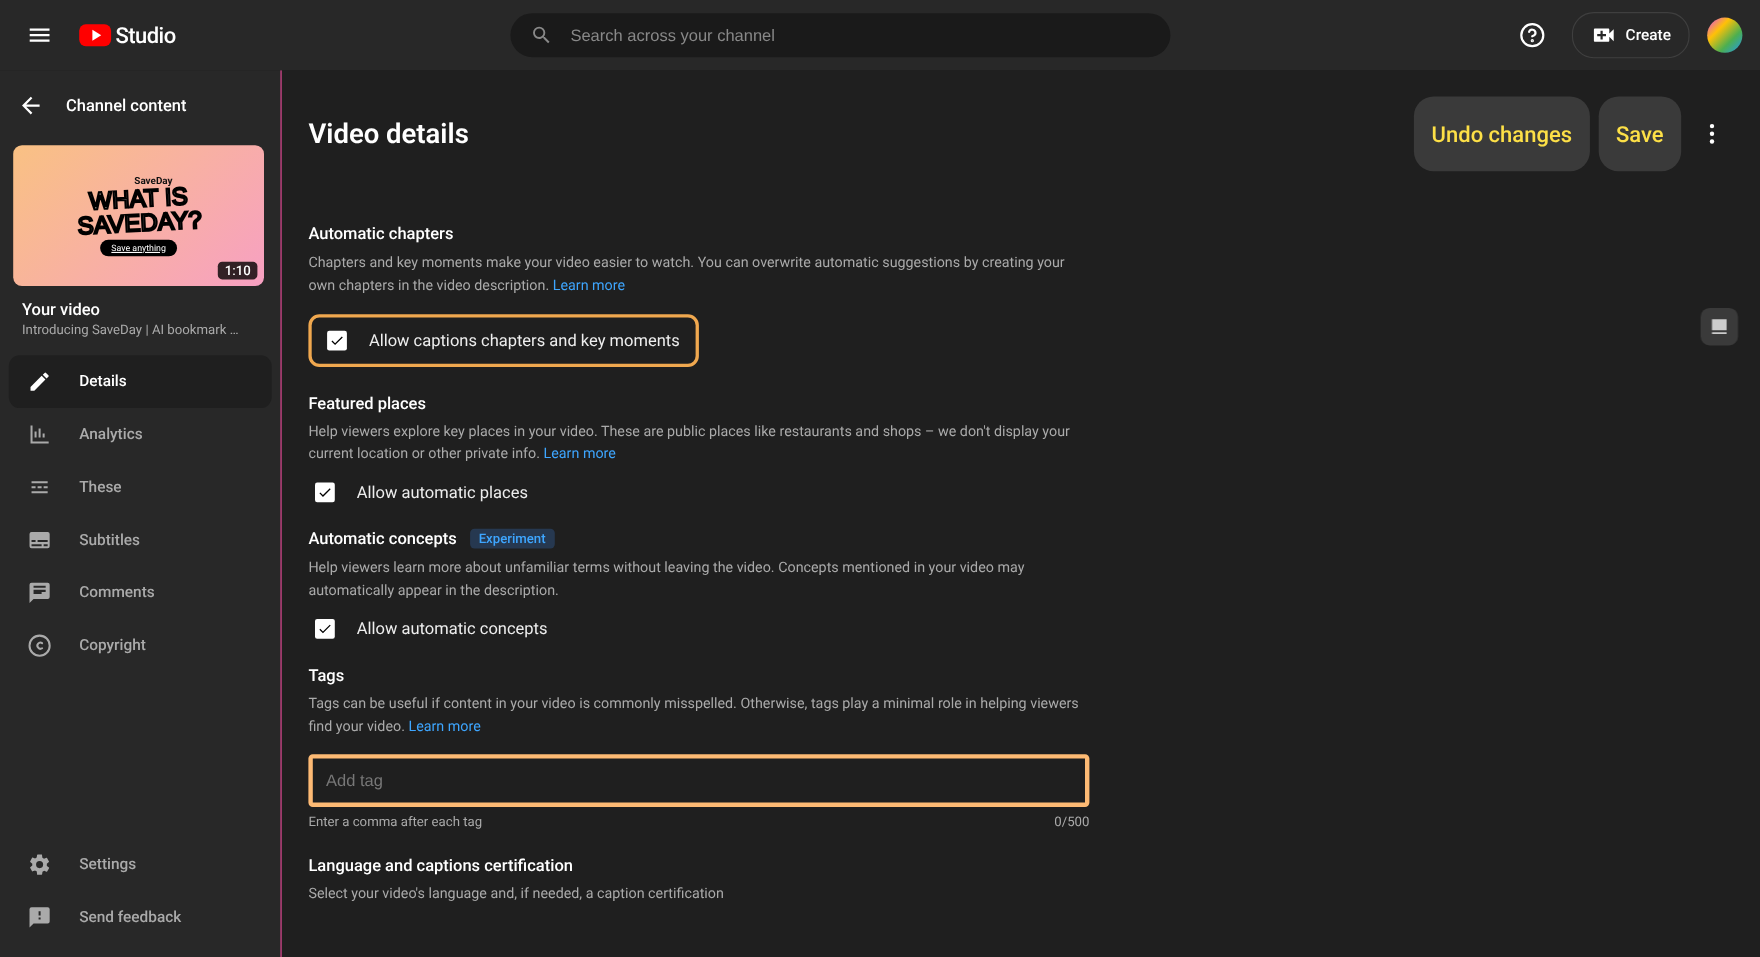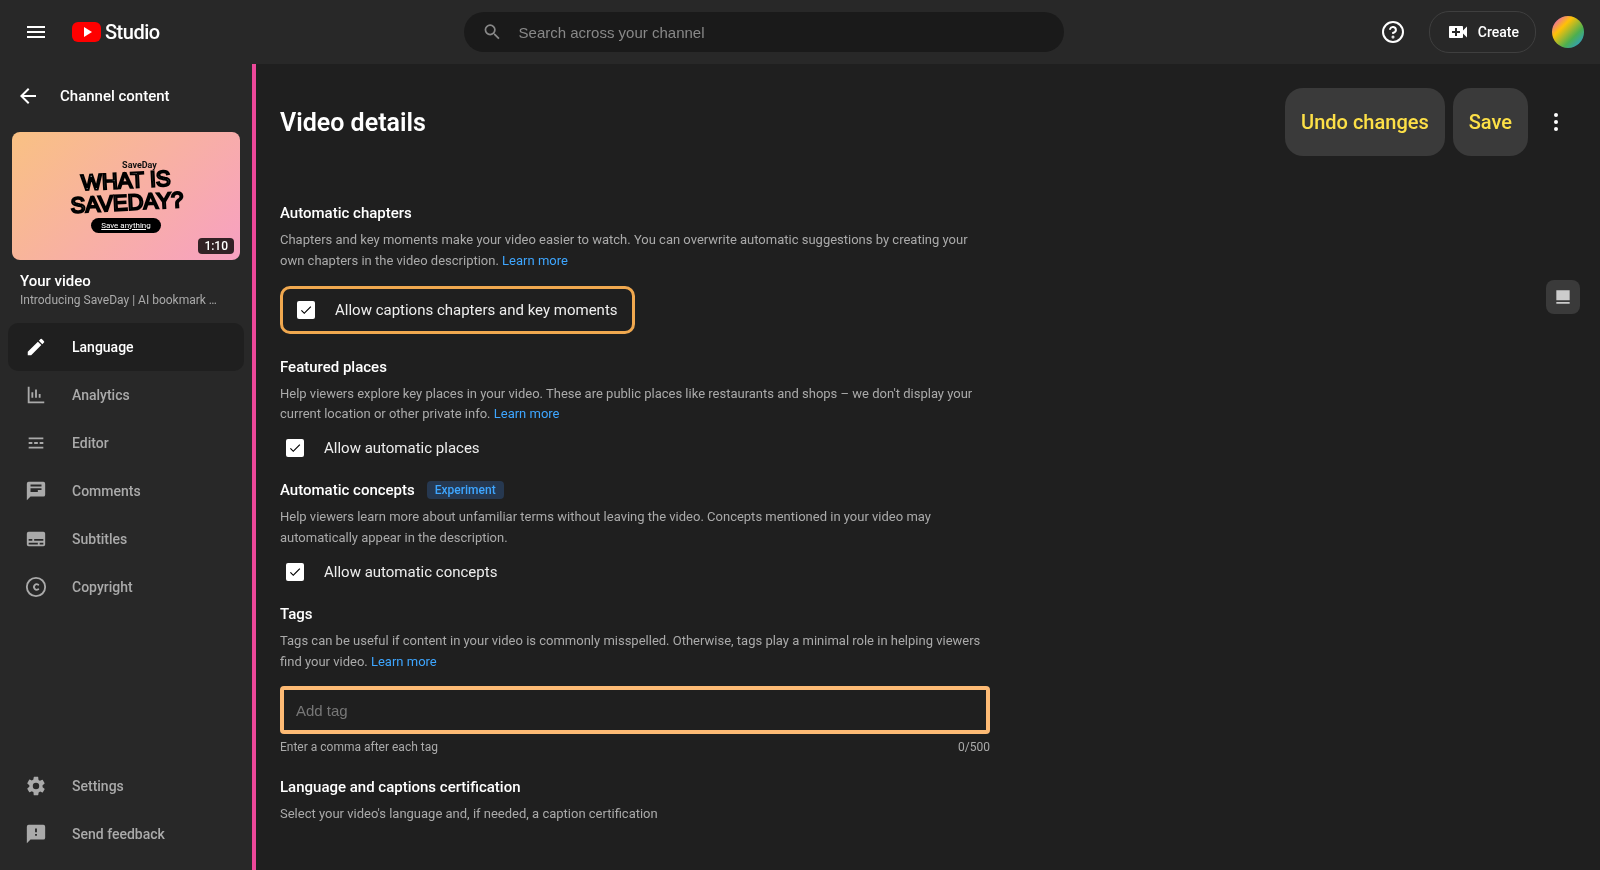--- a/index.html
+++ b/index.html
@@ -98,21 +98,21 @@
   border-radius: 50%;
   background: linear-gradient(135deg, #e040fb, #ffc107, #4caf50, #2196f3);
 }
 .body-area {
   display: flex;
   height: calc(870px - 64px);
 }
 .sidebar {
   width: 256px;
   background: #282828;
-  border-right: 4px solid #ec4899;
+  border-right: 1px solid #ec4899;
   display: flex;
   flex-direction: column;
   padding-top: 8px;
 }
 .sidebar-top {
   display: flex;
   align-items: center;
   gap: 20px;
   padding: 12px 20px 12px 16px;
 }
@@ -366,53 +366,53 @@
       <div class="video-meta-title">Your video</div>
       <div class="video-meta-sub">Introducing SaveDay | AI bookmark …</div>
     </div>
     <ul class="nav-list">
       <li class="nav-item active">
         <div class="nav-icon">
             <svg width="22" height="22" viewBox="0 0 24 24" fill="#fff">
               <path d="M3 17.25V21h3.75L17.81 9.94l-3.75-3.75L3 17.25zM20.71 7.04a1 1 0 000-1.41l-2.34-2.34a1 1 0 00-1.41 0l-1.83 1.83 3.75 3.75 1.83-1.83z"></path>
             </svg>
           </div>
-        <span>Language</span>
+        <span>Details</span>
       </li>
       <li class="nav-item">
         <div class="nav-icon">
             <svg width="22" height="22" viewBox="0 0 24 24" fill="#aaa">
               <path d="M3 3v18h18v-2H5V3H3zm4 12h2V9H7v6zm4 0h2V6h-2v9zm4 0h2v-4h-2v4z"></path>
             </svg>
           </div>
         <span>Analytics</span>
       </li>
       <li class="nav-item">
         <div class="nav-icon">
             <svg width="22" height="22" viewBox="0 0 24 24" fill="#aaa">
               <path d="M4 6h16v2H4V6zm0 10h16v2H4v-2zm0-5h4v2H4v-2zm6 0h4v2h-4v-2zm6 0h4v2h-4v-2z"></path>
             </svg>
           </div>
-        <span>Editor</span>
+        <span>These</span>
       </li>
       <li class="nav-item">
         <div class="nav-icon">
             <svg width="22" height="22" viewBox="0 0 24 24" fill="#aaa">
-              <path d="M20 2H4a2 2 0 00-2 2v18l4-4h14a2 2 0 002-2V4a2 2 0 00-2-2zM6 9h12v2H6V9zm8 4H6v-2h8v2zm4-6H6V5h12v2z"></path>
-            </svg>
-          </div>
-        <span>Comments</span>
+              <path d="M20 4H4a2 2 0 00-2 2v12a2 2 0 002 2h16a2 2 0 002-2V6a2 2 0 00-2-2zM4 12h4v2H4v-2zm10 6H4v-2h10v2zm6 0h-4v-2h4v2zm0-4H10v-2h10v2z"></path>
+            </svg>
+          </div>
+        <span>Subtitles</span>
       </li>
       <li class="nav-item">
         <div class="nav-icon">
             <svg width="22" height="22" viewBox="0 0 24 24" fill="#aaa">
-              <path d="M20 4H4a2 2 0 00-2 2v12a2 2 0 002 2h16a2 2 0 002-2V6a2 2 0 00-2-2zM4 12h4v2H4v-2zm10 6H4v-2h10v2zm6 0h-4v-2h4v2zm0-4H10v-2h10v2z"></path>
-            </svg>
-          </div>
-        <span>Subtitles</span>
+              <path d="M20 2H4a2 2 0 00-2 2v18l4-4h14a2 2 0 002-2V4a2 2 0 00-2-2zM6 9h12v2H6V9zm8 4H6v-2h8v2zm4-6H6V5h12v2z"></path>
+            </svg>
+          </div>
+        <span>Comments</span>
       </li>
       <li class="nav-item">
         <div class="nav-icon">
             <svg width="22" height="22" viewBox="0 0 24 24" fill="none" stroke="#aaa" stroke-width="2">
               <circle cx="12" cy="12" r="10"></circle>
               <path d="M14.5 9.5a3 3 0 100 5" stroke-linecap="round"></path>
             </svg>
           </div>
         <span>Copyright</span>
       </li>

